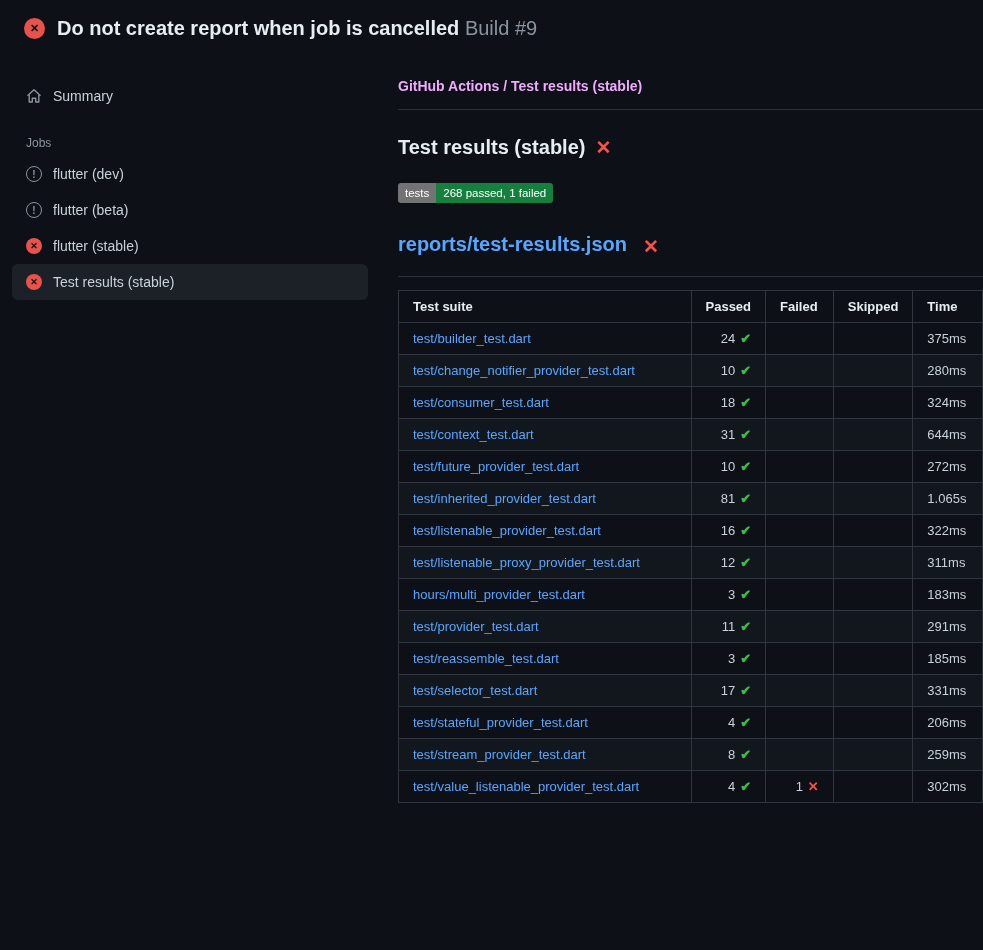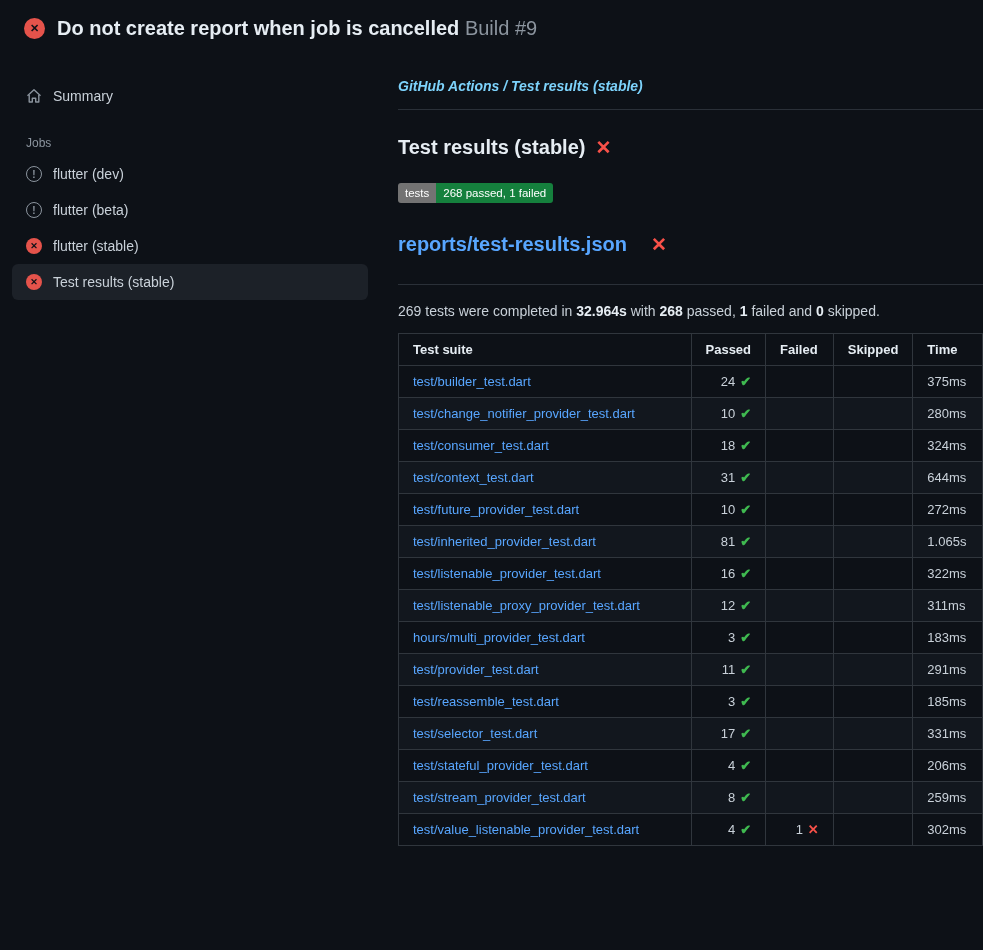--- a/index.html
+++ b/index.html
@@ -35,37 +35,37 @@
     width:16px; height:16px; border-radius:50%; flex:0 0 auto;
     display:flex; align-items:center; justify-content:center;
     font-size:9px; font-weight:bold;
   }
   .st-icon.neutral { border:1.5px solid #8b949e; color:#8b949e; font-size:10px; }
   .st-icon.fail { background:#e5534b; color:#0d1117; }
   .home-icon { width:16px; height:16px; flex:0 0 auto; }
 
   
   .main { flex:1 1 auto; padding:24px 0 0 0; min-width:0; }
-  .breadcrumb { font-weight:700; color:#7dd3fc; font-size:14px;font-style:italic; }
+  .breadcrumb { font-weight:700; color:#f0abfc; font-size:14px; }
   .status-line { color:#8b949e; font-size:12px; margin-top:5px; }
   .divider { height:1px; background:#2a3038; margin-top:15px; }
 
   .section-title {
     display:flex; align-items:center; gap:10px;
     font-size:20px; font-weight:700; color:#e6edf3; margin:26px 0 0 0;
   }
   .red-x { color:#f85149; font-weight:900; font-size:19px; line-height:1; }
 
   .badge { display:inline-flex; margin-top:24px; font-size:11.5px; border-radius:3px; overflow:hidden; }
   .badge .badge-label { background:#737373; color:#ffffff; padding:4px 7px; }
   .badge .badge-value { background:#15803d; color:#ffffff; padding:4px 7px; }
 
   .report-heading {
-    display:flex; align-items:center; gap:24px;
-    margin:30px 0 0 0; padding-bottom:28px;
+    display:flex; align-items:flex-end; gap:16px;
+    margin:30px 0 0 0; padding-bottom:20px;
     font-size:20px; font-weight:700; color:#58a6ff;
     border-bottom:1px solid #2a3038;
   }
 
   .summary-line { margin-top:18px; color:#c9d1d9; font-size:14px; }
   .summary-line b { color:#e6edf3; }
 
   
   table.results { border-collapse:collapse; margin-top:13px; font-size:13px; }
   table.results th, table.results td { border:1px solid #30363d; padding:8px 14px; }
@@ -137,23 +137,20 @@
     <div class="badge">
       <span class="badge-label">tests</span>
       <span class="badge-value">268 passed, 1 failed</span>
     </div>
 
     <h2 class="report-heading">
       <a style="color:#58a6ff;text-decoration:none;" href="#">reports/test-results.json</a>
       <span class="red-x">✕</span>
     </h2>
 
-    <p class="summary-line">
-      <span>269 tests were completed in </span><b>32.964s</b><span> with </span><b>268</b><span> passed, </span><b>1</b><span> failed and </span><b>0</b><span> skipped.</span>
-    </p>
 
     <table class="results">
       <thead>
         <tr id="results-head">
             <th class="col-suite">Test suite</th>
             <th class="col-num">Passed</th>
             <th class="col-num">Failed</th>
             <th class="col-skip">Skipped</th>
             <th class="col-time">Time</th>
           </tr>

